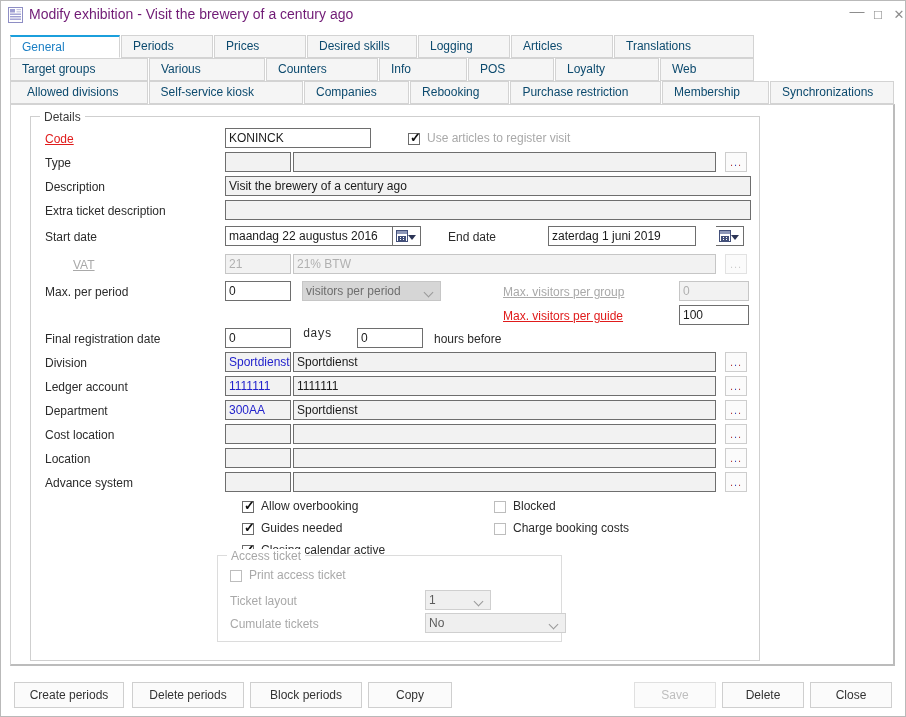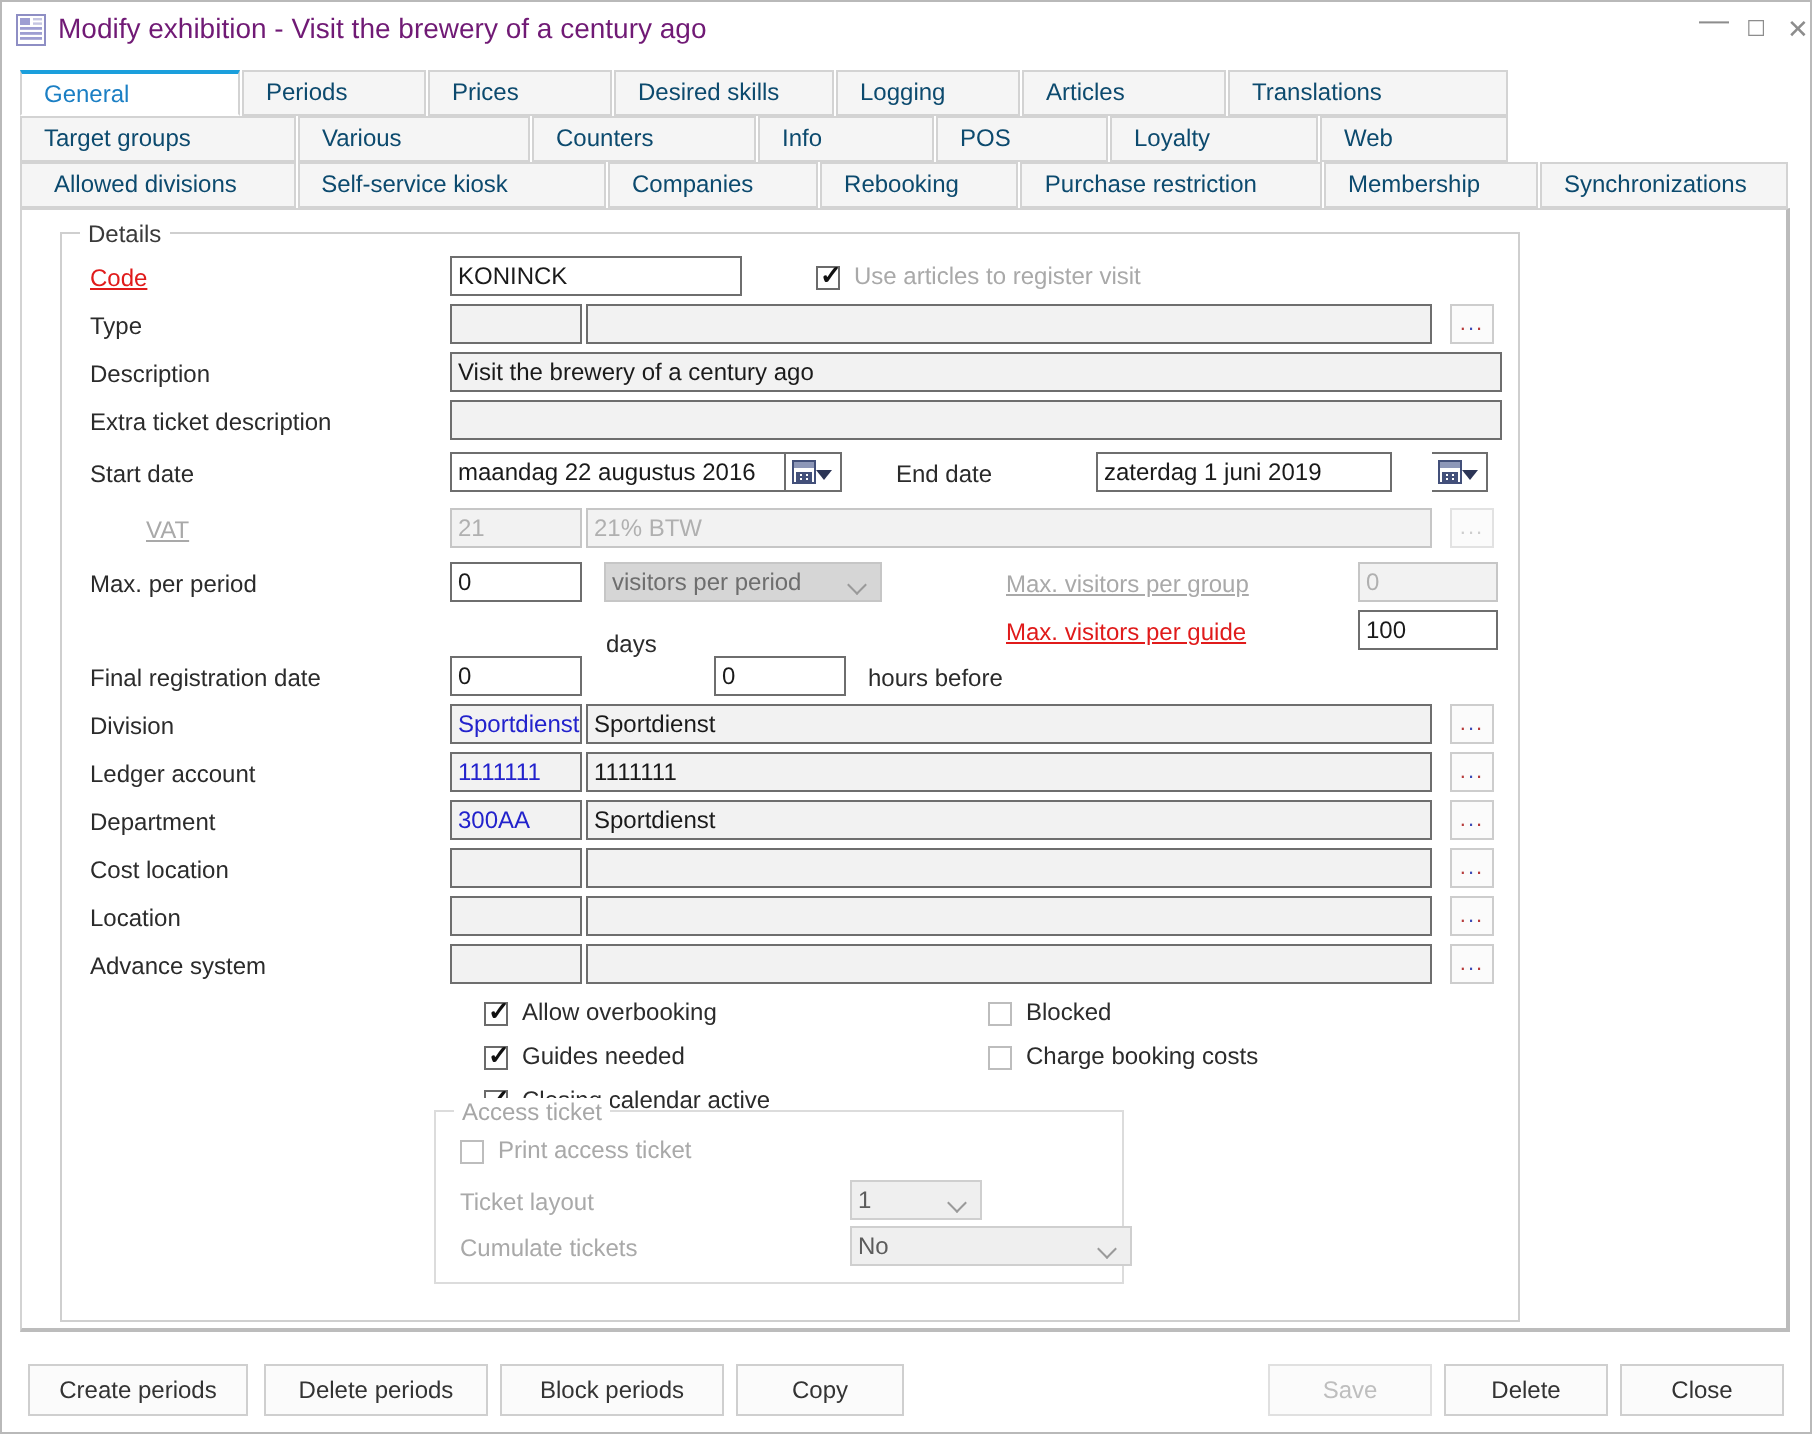--- a/index.html
+++ b/index.html
@@ -386,21 +386,21 @@
         <span class="carr"></span>
       </div>
 
       <span class="lbl dis" style="left:472px; top:168px;">Max. visitors per group</span>
       <div class="inp disabled" style="left:648px; top:164px; width:70px;">0</div>
       <span class="lbl req" style="left:472px; top:192px;">Max. visitors per guide</span>
       <div class="inp white" style="left:648px; top:188px; width:70px;">100</div>
 
       <span class="lbl" style="left:14px; top:215px;">Final registration date</span>
       <div class="inp white" style="left:194px; top:211px; width:66px;">0</div>
-      <span class="lbl" style="left:272px; top:198px;">days</span>
+      <span class="lbl" style="left:272px; top:210px;font-family:Liberation Mono, monospace;">days</span>
       <div class="inp white" style="left:326px; top:211px; width:66px;">0</div>
       <span class="lbl" style="left:403px; top:215px;">hours before</span>
 
       <span class="lbl" style="left:14px; top:239px;">Division</span>
       <div class="inp code" style="left:194px; top:235px; width:66px;">Sportdienst</div>
       <div class="inp" style="left:262px; top:235px; width:423px;">Sportdienst</div>
       <div class="ell" style="left:694px; top:235px;">
         <span class="dots"><span class="d1">.</span><span class="d2">.</span><span class="d3">.</span></span>
       </div>
 

